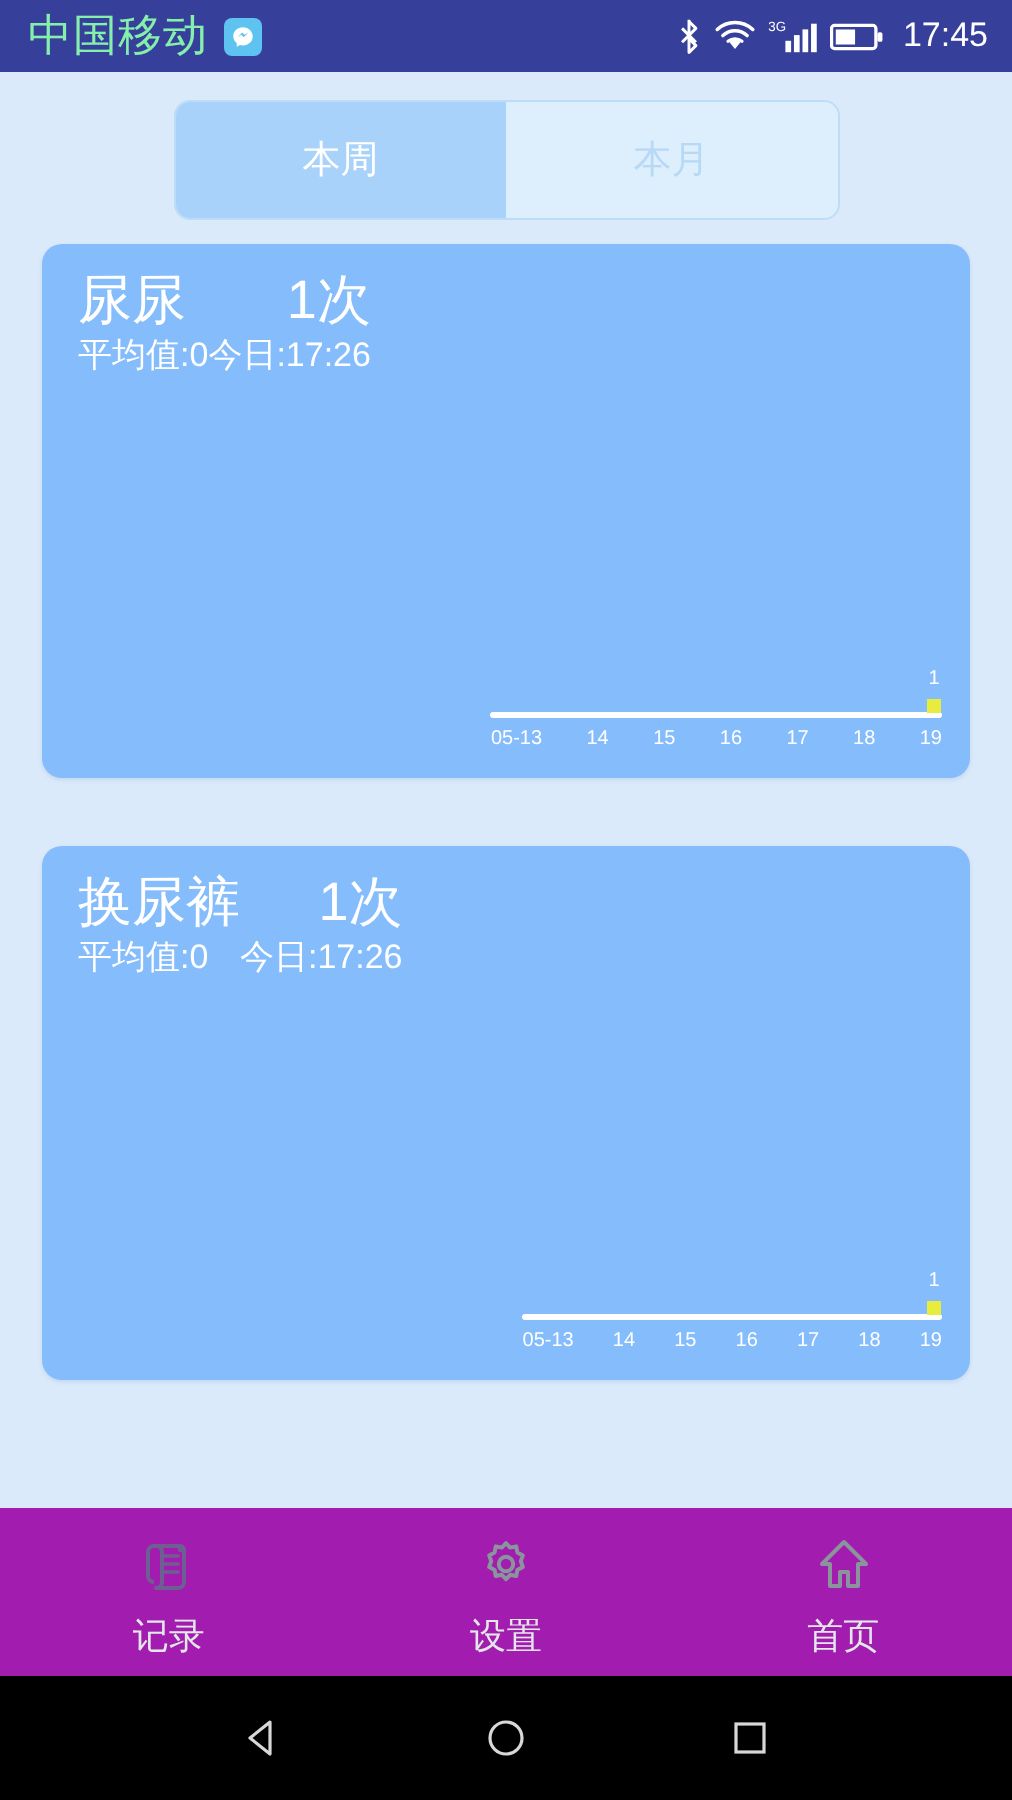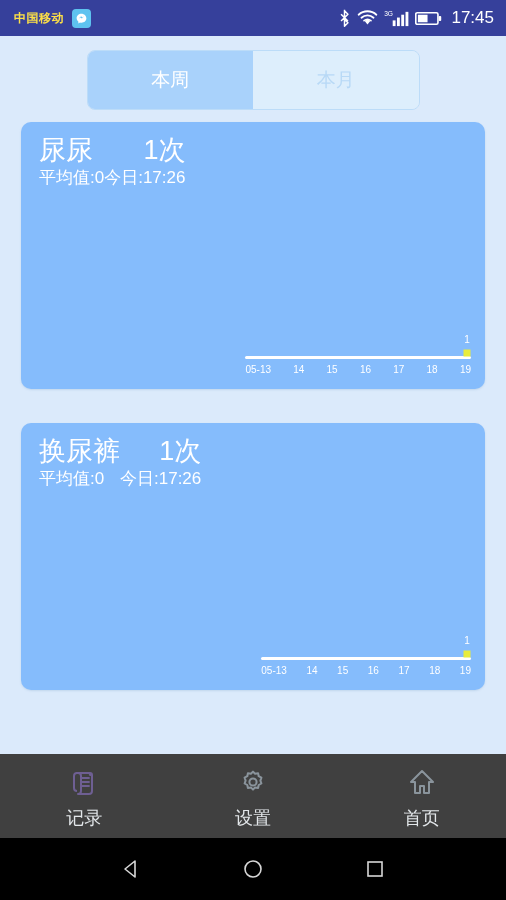--- a/index.html
+++ b/index.html
@@ -18,21 +18,21 @@
 
   
   .statusbar {
     height: 36px; flex: 0 0 36px;
     background: #36409b;
     display: flex; align-items: center;
     padding: 0 12px 0 14px;
     color: #ffffff;
   }
   .sb-left { display: flex; align-items: center; gap: 8px; }
-  .sb-carrier { font-size: 12px; letter-spacing: .5px; color:#fde047;font-weight:bold; }
+  .sb-carrier { font-size: 22px; letter-spacing: .5px; color:#86efac; }
   .sb-appicon {
     width: 19px; height: 19px; border-radius: 4px;
     background: #5ec3f0;
     display: flex; align-items: center; justify-content: center;
   }
   .sb-appicon svg { display:block; }
   .sb-right {
     margin-left: auto;
     display: flex; align-items: center; gap: 6px;
   }
@@ -119,21 +119,21 @@
   }
   .point-label {
     position: absolute;
     color: #ffffff; font-size: 10px;
     transform: translate(-50%, 0);
   }
 
   
   .tabbar {
     flex: 0 0 84px; height: 84px;
-    background: #404040;
+    background: #a21caf;
     display: flex; align-items: center;
   }
   .tab {
     flex: 1 1 33.33%;
     display: flex; flex-direction: column;
     align-items: center; justify-content: center;
     gap: 4px; cursor: pointer;
   }
   .tab-label { font-size: 18px; color: #e3e7ea; }
   .tab-icon { width: 40px; height: 40px; display:flex; align-items:center; justify-content:center; }

